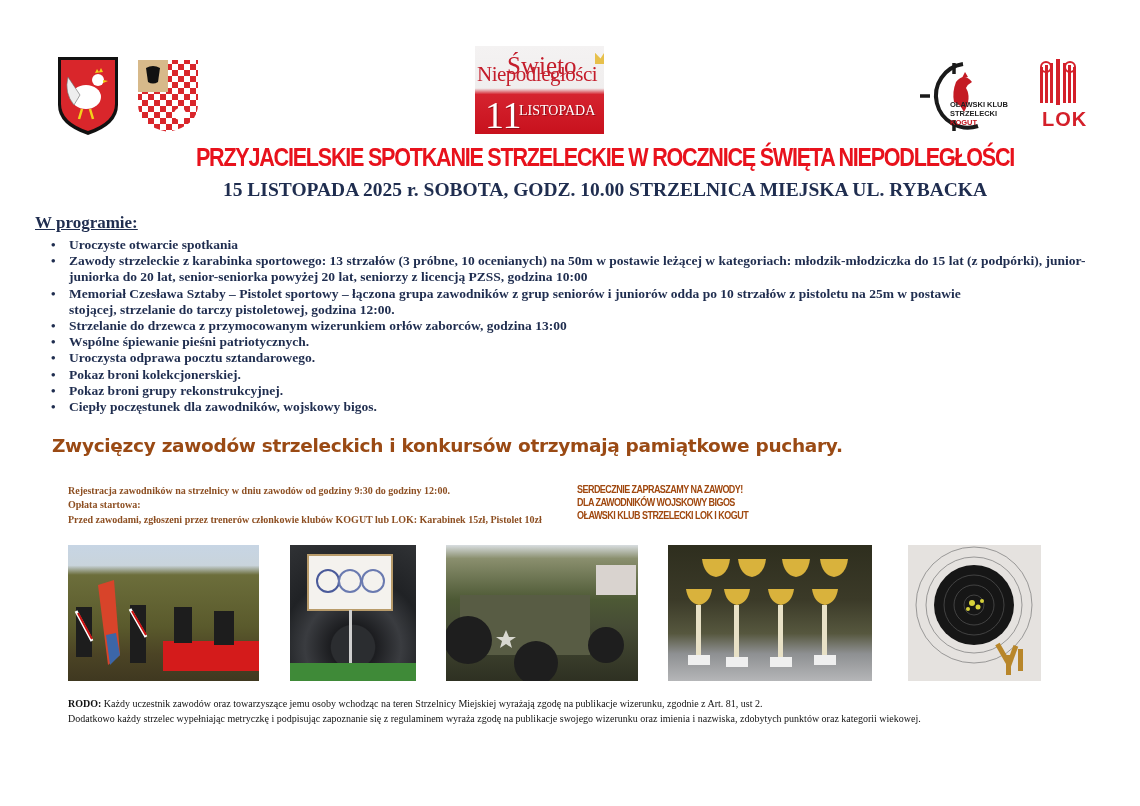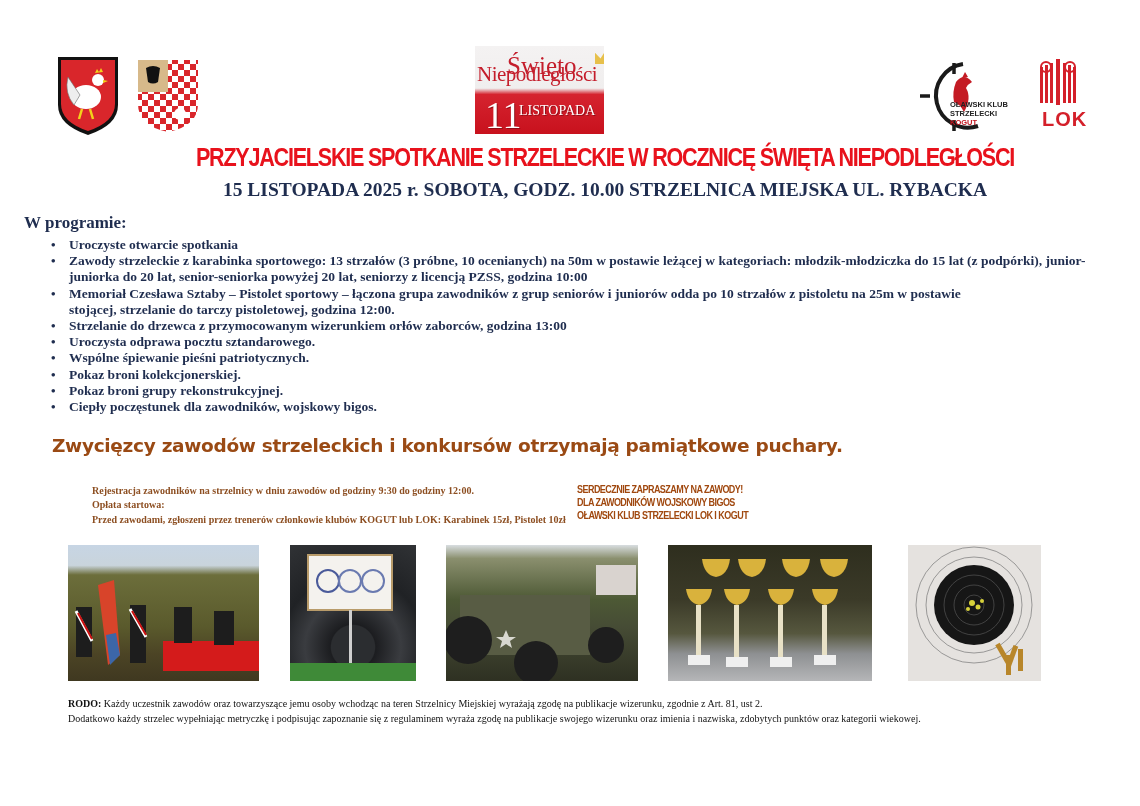--- a/index.html
+++ b/index.html
@@ -22,28 +22,28 @@
   .kogut-text { left: 950px; top: 100px; font-family: "Liberation Sans", sans-serif; font-weight: bold; font-size: 7.5px; line-height: 9px; color: #222; }
   .kogut-text .red { color: #c0161f; }
   .lok { left: 1036px; top: 55px; width: 44px; height: 78px; }
   .lok-text { left: 1042px; top: 108px; font-family: "Liberation Sans", sans-serif; font-size: 20px; color: #d4202a; letter-spacing: 1px; font-weight: bold; }
 
   
   .title { left: 0; width: 1210px; top: 142px; text-align: center; font-family: "Liberation Sans", sans-serif;
            font-weight: bold; font-size: 26px; color: #e8121c; letter-spacing: -1.5px; transform: scaleX(0.83); transform-origin: 50% 0; white-space: nowrap; }
   .subtitle { left: 0; width: 1210px; top: 179px; text-align: center; font-weight: bold; font-size: 19.5px; color: #1f2d4f; white-space: nowrap; }
 
-  .prog-title { left: 24px; top: 213px; font-weight: bold; font-size: 17px; }
+  .prog-title { left: 35px; top: 213px; font-weight: bold; font-size: 17px; text-decoration: underline; }
   ul.prog { position: absolute; left: 50px; top: 237px; width: 1050px; list-style: none; }
   ul.prog li { position: relative; padding-left: 19px; font-weight: bold; font-size: 13.5px; line-height: 16.2px; }
   ul.prog li::before { content: "\2022"; position: absolute; left: 1px; top: 0; font-size: 13px; }
 
   .cups { left: 52px; top: 435px; font-family: "DejaVu Sans", sans-serif; font-weight: bold; font-size: 18.5px; color: #9a4a14; letter-spacing: -0.3px; white-space: nowrap; text-align: right; }
 
-  .reg { left: 68px; top: 484px; font-weight: bold; font-size: 10px; line-height: 13.5px; color: #8d4f22; margin-left: 24px; }
+  .reg { left: 68px; top: 484px; font-weight: bold; font-size: 10px; line-height: 13.5px; color: #8d4f22; }
   .reg .l3 { margin-top: 2px; }
   .reg div { white-space: nowrap; }
 
   .invite { left: 577px; top: 483px; font-family: "Liberation Sans", sans-serif; font-weight: bold; font-size: 10px; line-height: 13px; color: #a0480f; letter-spacing: -0.6px; transform: scaleX(0.9); transform-origin: 0 0; white-space: nowrap; }
 
   
   .photo { position: absolute; top: 545px; height: 136px; overflow: hidden; }
   .p1 { left: 68px; width: 191px; background: linear-gradient(180deg, #c7d5e4 0%, #c9d4dc 15%, #6c6e3b 22%, #5a5a2c 60%, #4c4425 80%, #3f3820 100%); }
   .p2 { left: 290px; width: 126px; background: radial-gradient(circle at 50% 75%, #2b2d30 0 18%, #1c1d20 19%, #3a3c40 40%, #202225 60%, #303235 100%); }
   .p3 { left: 446px; width: 192px; background: linear-gradient(180deg, #d8dde0 0%, #8a8f6e 10%, #4d5935 40%, #464c35 60%, #2e3022 100%); }
@@ -118,22 +118,22 @@
 
 <div class="abs title">PRZYJACIELSKIE SPOTKANIE STRZELECKIE W ROCZNICĘ ŚWIĘTA NIEPODLEGŁOŚCI</div>
 <div class="abs subtitle">15 LISTOPADA 2025 r. SOBOTA,  GODZ. 10.00 STRZELNICA MIEJSKA UL. RYBACKA</div>
 
 <div class="abs prog-title">W programie:</div>
 <ul class="prog">
   <li>Uroczyste otwarcie spotkania</li>
   <li>Zawody strzeleckie z karabinka sportowego: 13 strzałów (3 próbne, 10 ocenianych) na 50m w postawie leżącej w kategoriach: młodzik-młodziczka do 15 lat (z podpórki), junior-juniorka do 20 lat, senior-seniorka powyżej 20 lat, seniorzy z licencją PZSS, godzina 10:00</li>
   <li style="width:960px">Memoriał Czesława Sztaby – Pistolet sportowy – łączona grupa zawodników z grup seniorów i juniorów odda po 10 strzałów z pistoletu na 25m w postawie stojącej, strzelanie do tarczy pistoletowej, godzina 12:00.</li>
   <li>Strzelanie do drzewca z przymocowanym wizerunkiem orłów zaborców, godzina 13:00</li>
+  <li>Wspólne śpiewanie pieśni patriotycznych.</li>
   <li>Uroczysta odprawa pocztu sztandarowego.</li>
-  <li>Wspólne śpiewanie pieśni patriotycznych.</li>
   <li>Pokaz broni kolekcjonerskiej.</li>
   <li>Pokaz broni grupy rekonstrukcyjnej.</li>
   <li>Ciepły poczęstunek  dla zawodników, wojskowy bigos.</li>
 </ul>
 
 <div class="abs cups">Zwycięzcy zawodów strzeleckich i konkursów otrzymają pamiątkowe puchary.</div>
 
 <div class="abs reg">
   <div>Rejestracja zawodników na strzelnicy w dniu zawodów od godziny 9:30 do godziny 12:00.</div>
   <div>Opłata startowa:</div>

